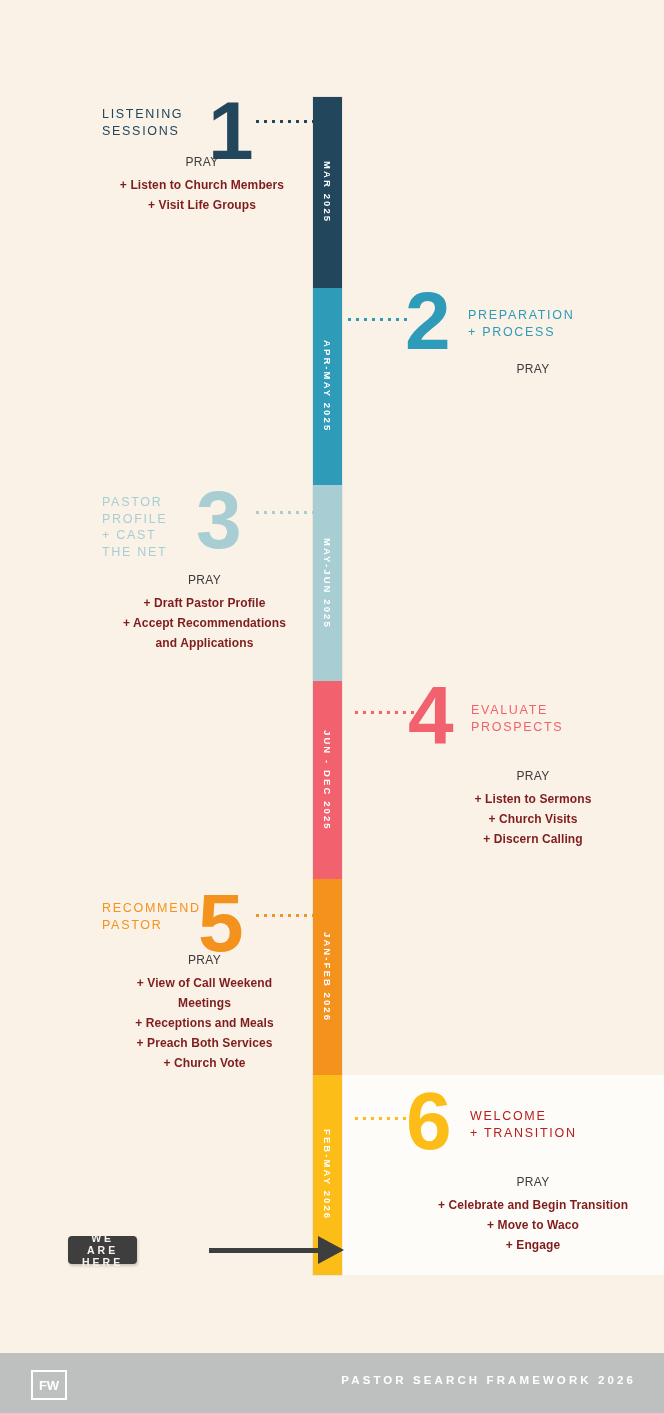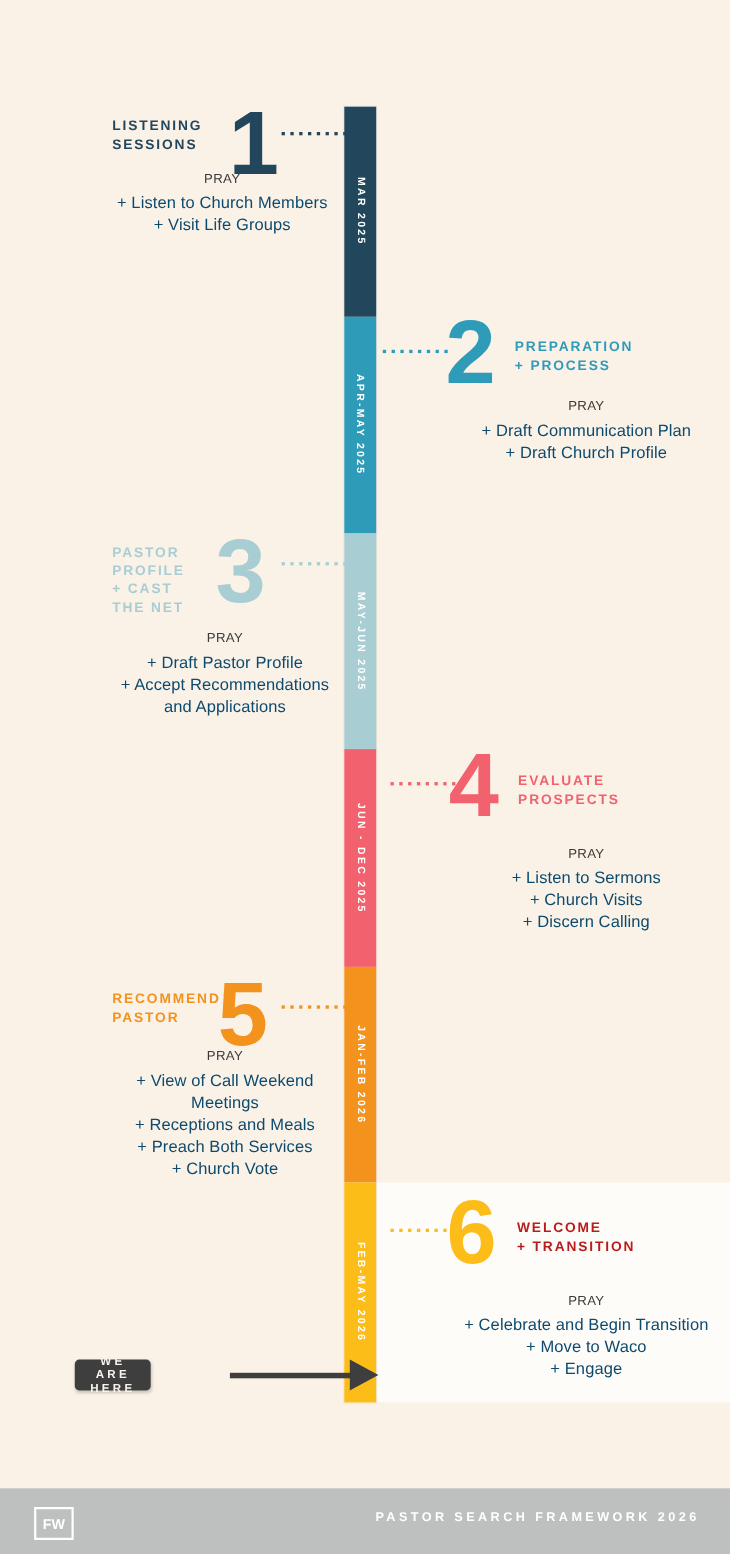--- a/index.html
+++ b/index.html
@@ -42,39 +42,40 @@
   .bignum{
     position:absolute;
     font-size:82px;
     font-weight:700;
     line-height:72px;
     letter-spacing:-2px;
   }
   .title{
     position:absolute;
     font-size:12.5px;
-    font-weight:700;
+    font-weight:400;
     letter-spacing:1.7px;
     line-height:16.5px;
     text-transform:uppercase;
   }
   .dots{
     position:absolute;
     display:flex;gap:5px;align-items:center;
   }
   .dots i{display:block;width:3px;height:3px;}
 
   .body{position:absolute;text-align:center;}
   .pray{
     font-size:12px;color:#3C3C3C;letter-spacing:.3px;margin-bottom:6px;
   }
   .body ul{list-style:none;margin:0;padding:0;}
   .body li{
-    font-size:15px;color:#0c4a6e;line-height:20px;letter-spacing:.1px;
+    font-size:12px;color:#7f1d1d;line-height:20px;letter-spacing:.1px;
     white-space:pre-line;
+    font-weight:bold;
   }
 
   
   .marker-wrap{position:absolute;left:68px;top:1236px;height:28px;}
   .marker-pill{
     position:absolute;left:0;top:0;
     background:#3E3E3E;border-radius:4px;
     height:28px;padding:0 14px;
     display:flex;align-items:center;
     box-shadow:1px 2px 3px rgba(0,0,0,.18);
@@ -172,24 +173,20 @@
           <i style="background: rgb(46, 155, 184);"></i>
           <i style="background: rgb(46, 155, 184);"></i>
           <i style="background: rgb(46, 155, 184);"></i>
       </div>
       <div class="bignum" style="left: 63px; top: -3px; color: rgb(46, 155, 184);">2</div>
       <div class="title" style="left: 126px; top: 19px; white-space: pre-line; color: rgb(46, 155, 184);">PREPARATION
 + PROCESS</div>
     </div>
     <div class="body" style="left:66px;top:74px;width:250px;">
       <div class="pray">PRAY</div>
-      <ul>
-        <li>+ Draft Communication Plan</li>
-        <li>+ Draft Church Profile</li>
-      </ul>
     </div>
   </div>
 
   <div class="step" style="left:0;top:485px;width:313px;">
     <div class="step-head">
       <div class="title" style="left: 102px; top: 9px; white-space: pre-line; color: rgb(168, 206, 212);">PASTOR
 PROFILE
 + CAST
 THE NET</div>
       <div class="bignum" style="left: 196px; top: -1px; color: rgb(168, 206, 212);">3</div>

